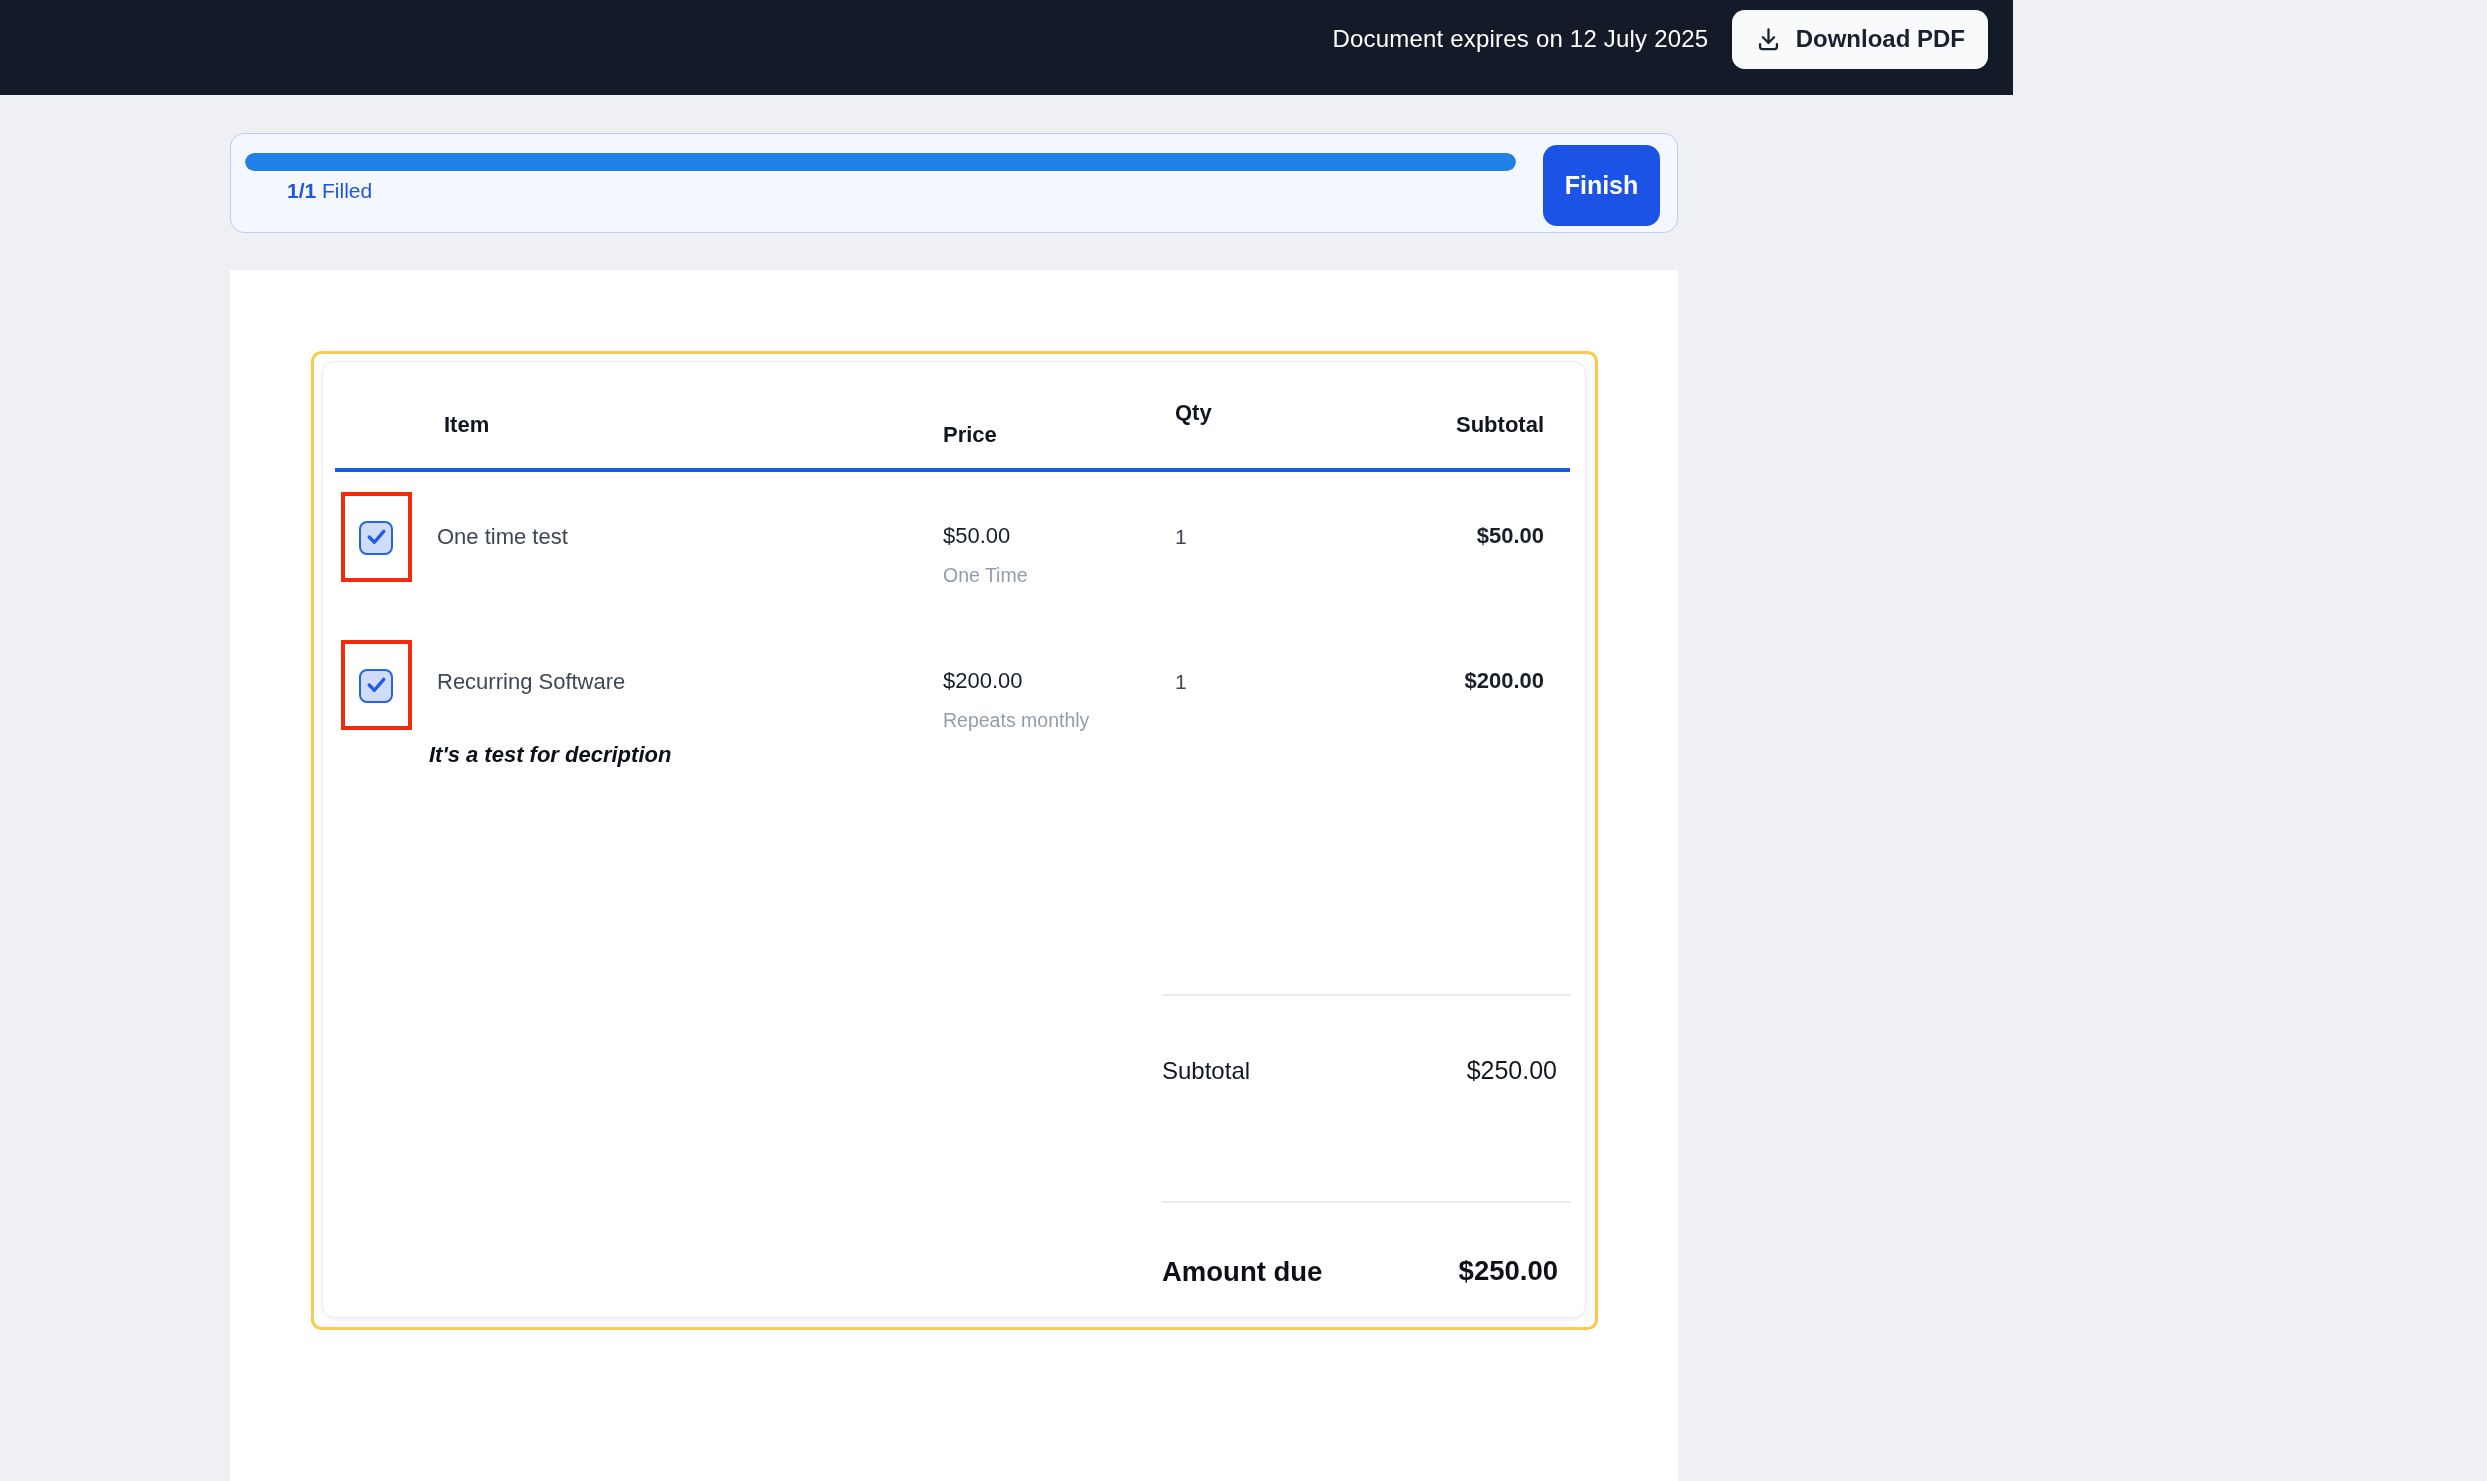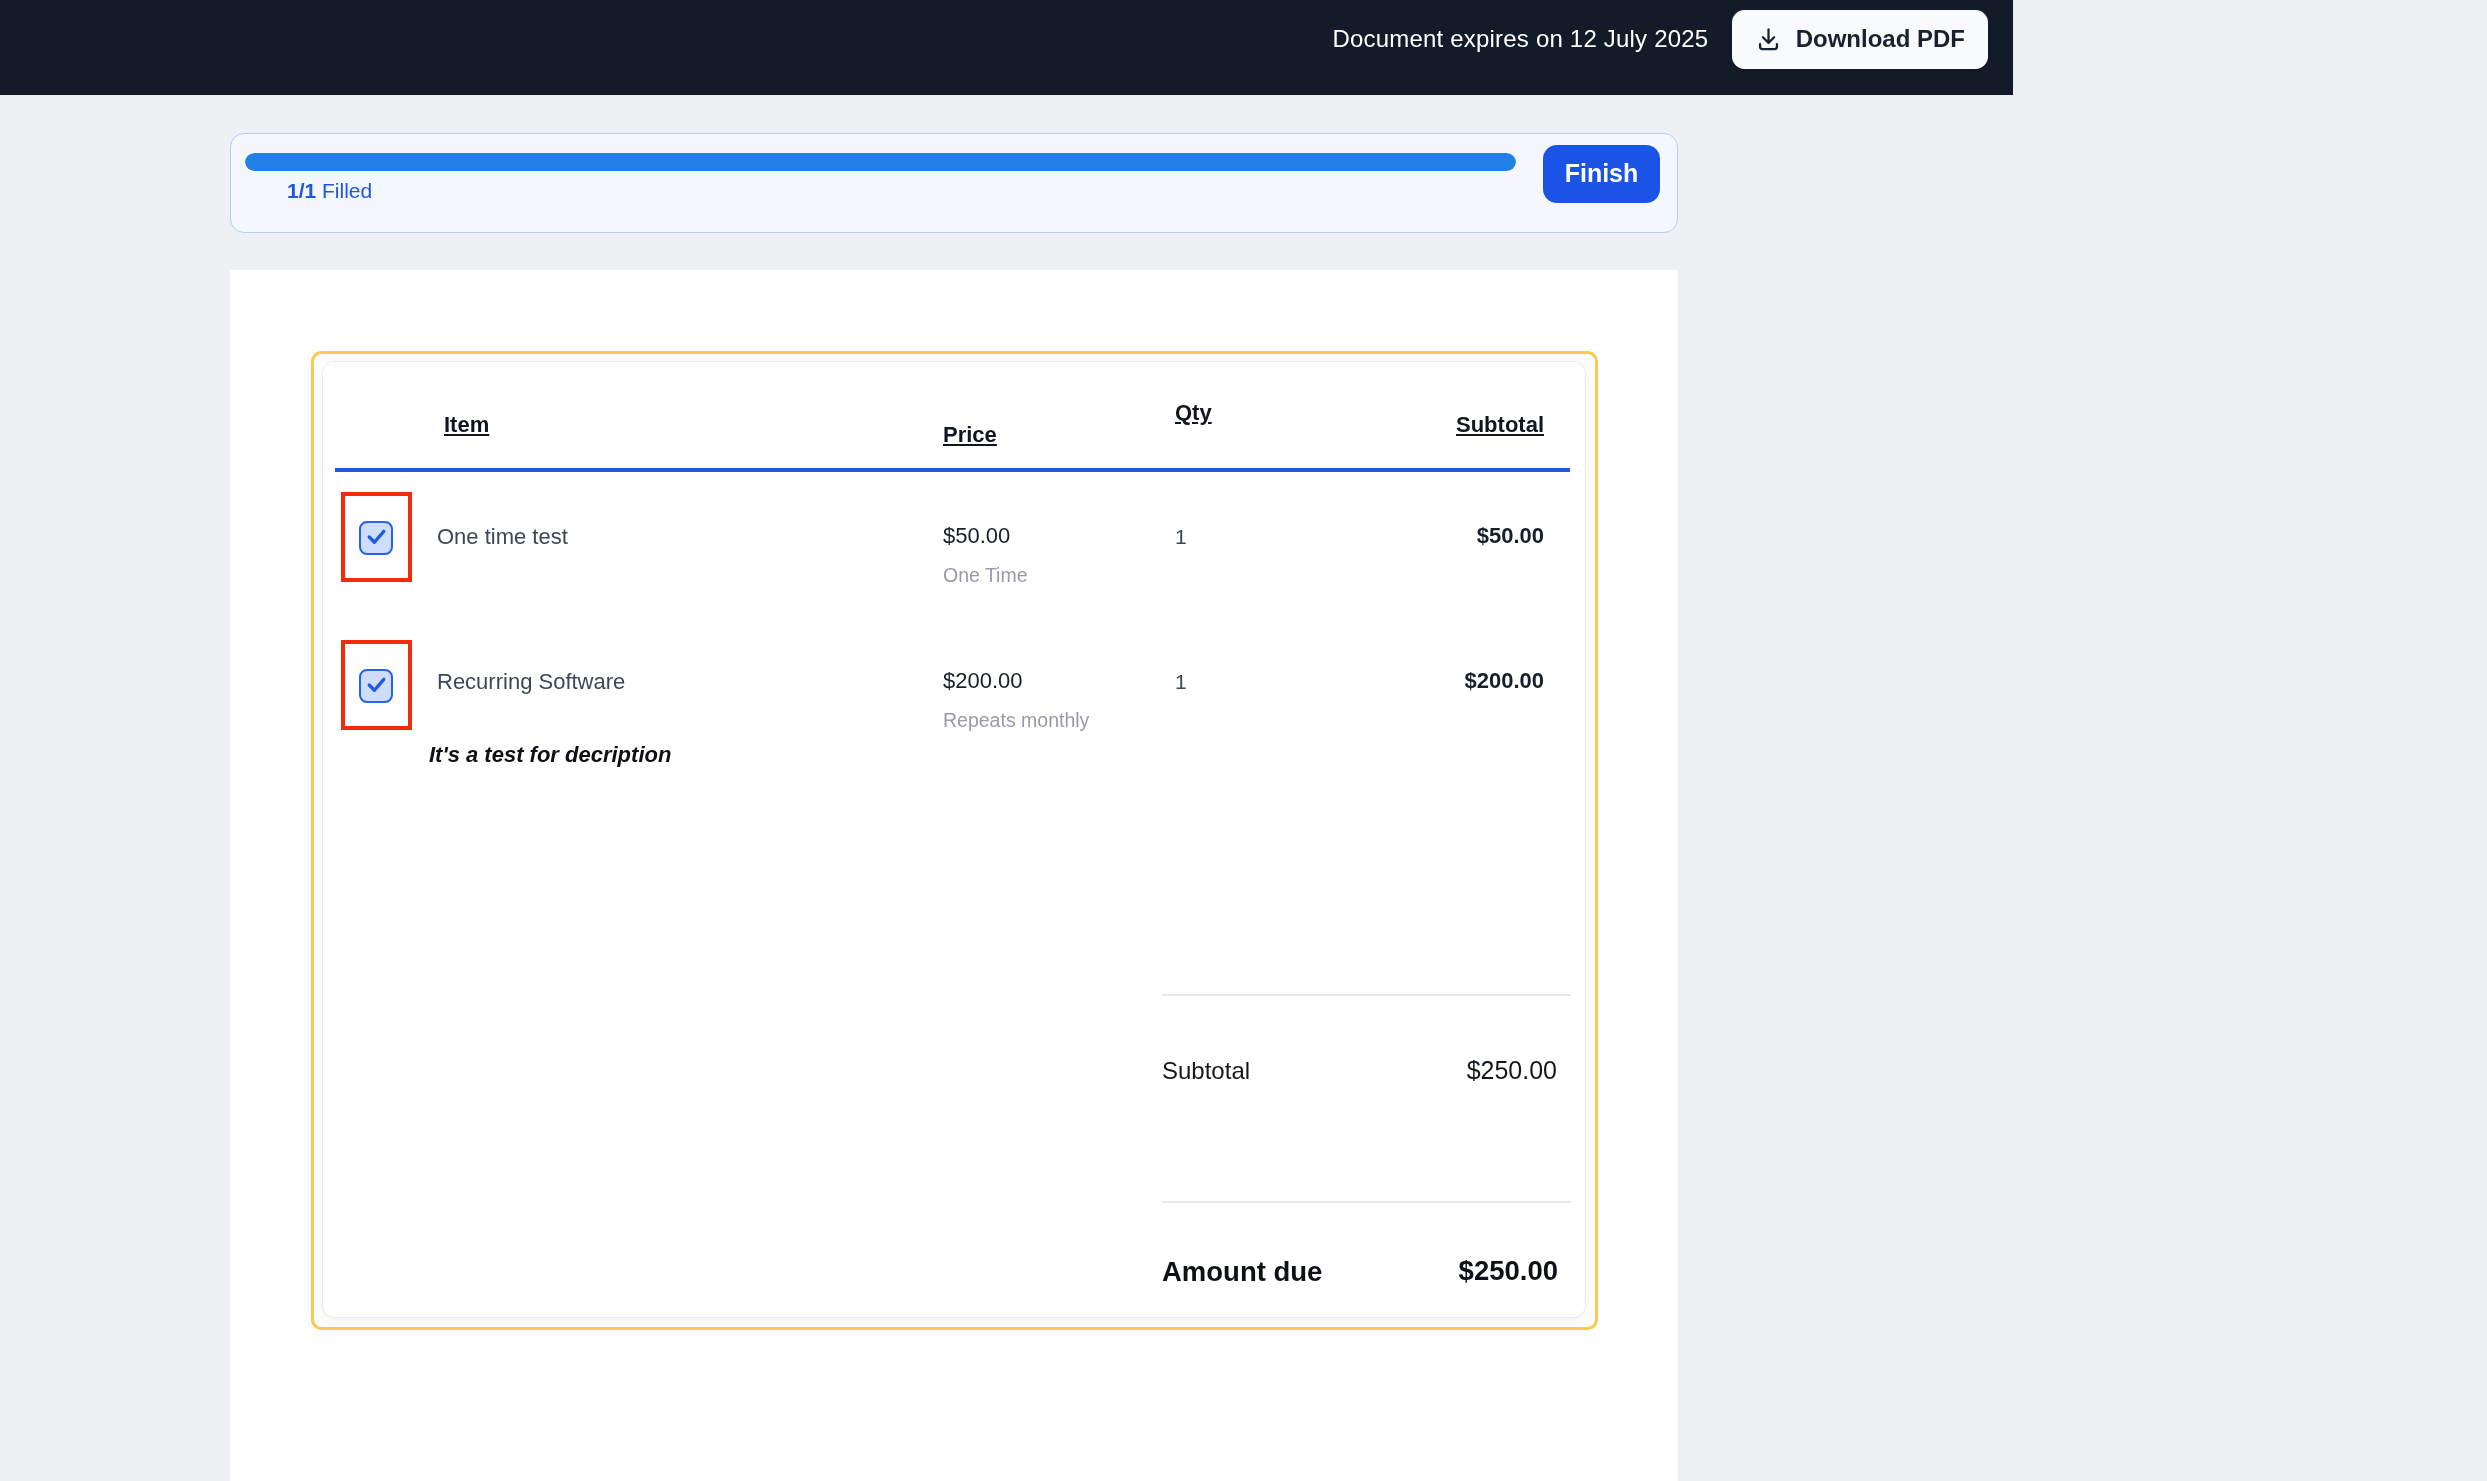--- a/index.html
+++ b/index.html
@@ -36,21 +36,21 @@
   .progress-track {
     position:absolute; left:14px; top:18.6px; width:1271px; height:18.6px;
     border-radius:9.8px; background:#e3ecfa; overflow:hidden;
   }
   .progress-fill { height:100%; background:#2080e8; border-radius:9.8px; }
   .progress-label {
     position:absolute; left:16px; top:45px; font-size:21px; color:#1e56e0;
   }
   .progress-label .count { font-weight:700;margin-left:40px; }
   .finish-btn {
-    position:absolute; left:1312px; top:10.6px; width:117px; height:58px;
+    position:absolute; left:1312px; top:10.6px; width:117px; height:81px;
     background:#1a53e5; color:#ffffff; border:none; border-radius:14px;
     font-family:inherit; font-size:25px; font-weight:700; cursor:pointer;
   }
 
   
   .doc-page {
     position:absolute; left:230px; top:270px; width:1448px; height:1212px;
     background:#ffffff;
   }
 
@@ -58,21 +58,21 @@
     position:absolute; left:81px; top:81px; width:1287px; height:979px;
     border:3.5px solid #fcc850; border-radius:10.6px; background:#ffffff;
   }
   .pricing-card {
     position:absolute; left:8px; top:7px; width:1264px; height:957px;
     background:#ffffff; border:1.8px solid #e9ebef; border-radius:12.4px;
     box-shadow:0 1.8px 7px rgba(16,24,40,0.06);
   }
 
   .cell { position:absolute; white-space:nowrap; }
-  .th { font-size:22px; font-weight:700; color:#10161f;text-decoration:underline; }
+  .th { font-size:22px; font-weight:700; color:#10161f; }
   .th-item     { left:121px; top:50px; }
   .th-price    { left:620px; top:60px; }
   .th-qty      { left:852px; top:38px; }
   .th-subtotal { right:41px; top:50px; text-align:right; }
 
   .header-rule {
     position:absolute; left:12.4px; top:106px; width:1235px; height:4.4px;
     background:#1d5ae2;
   }
 

